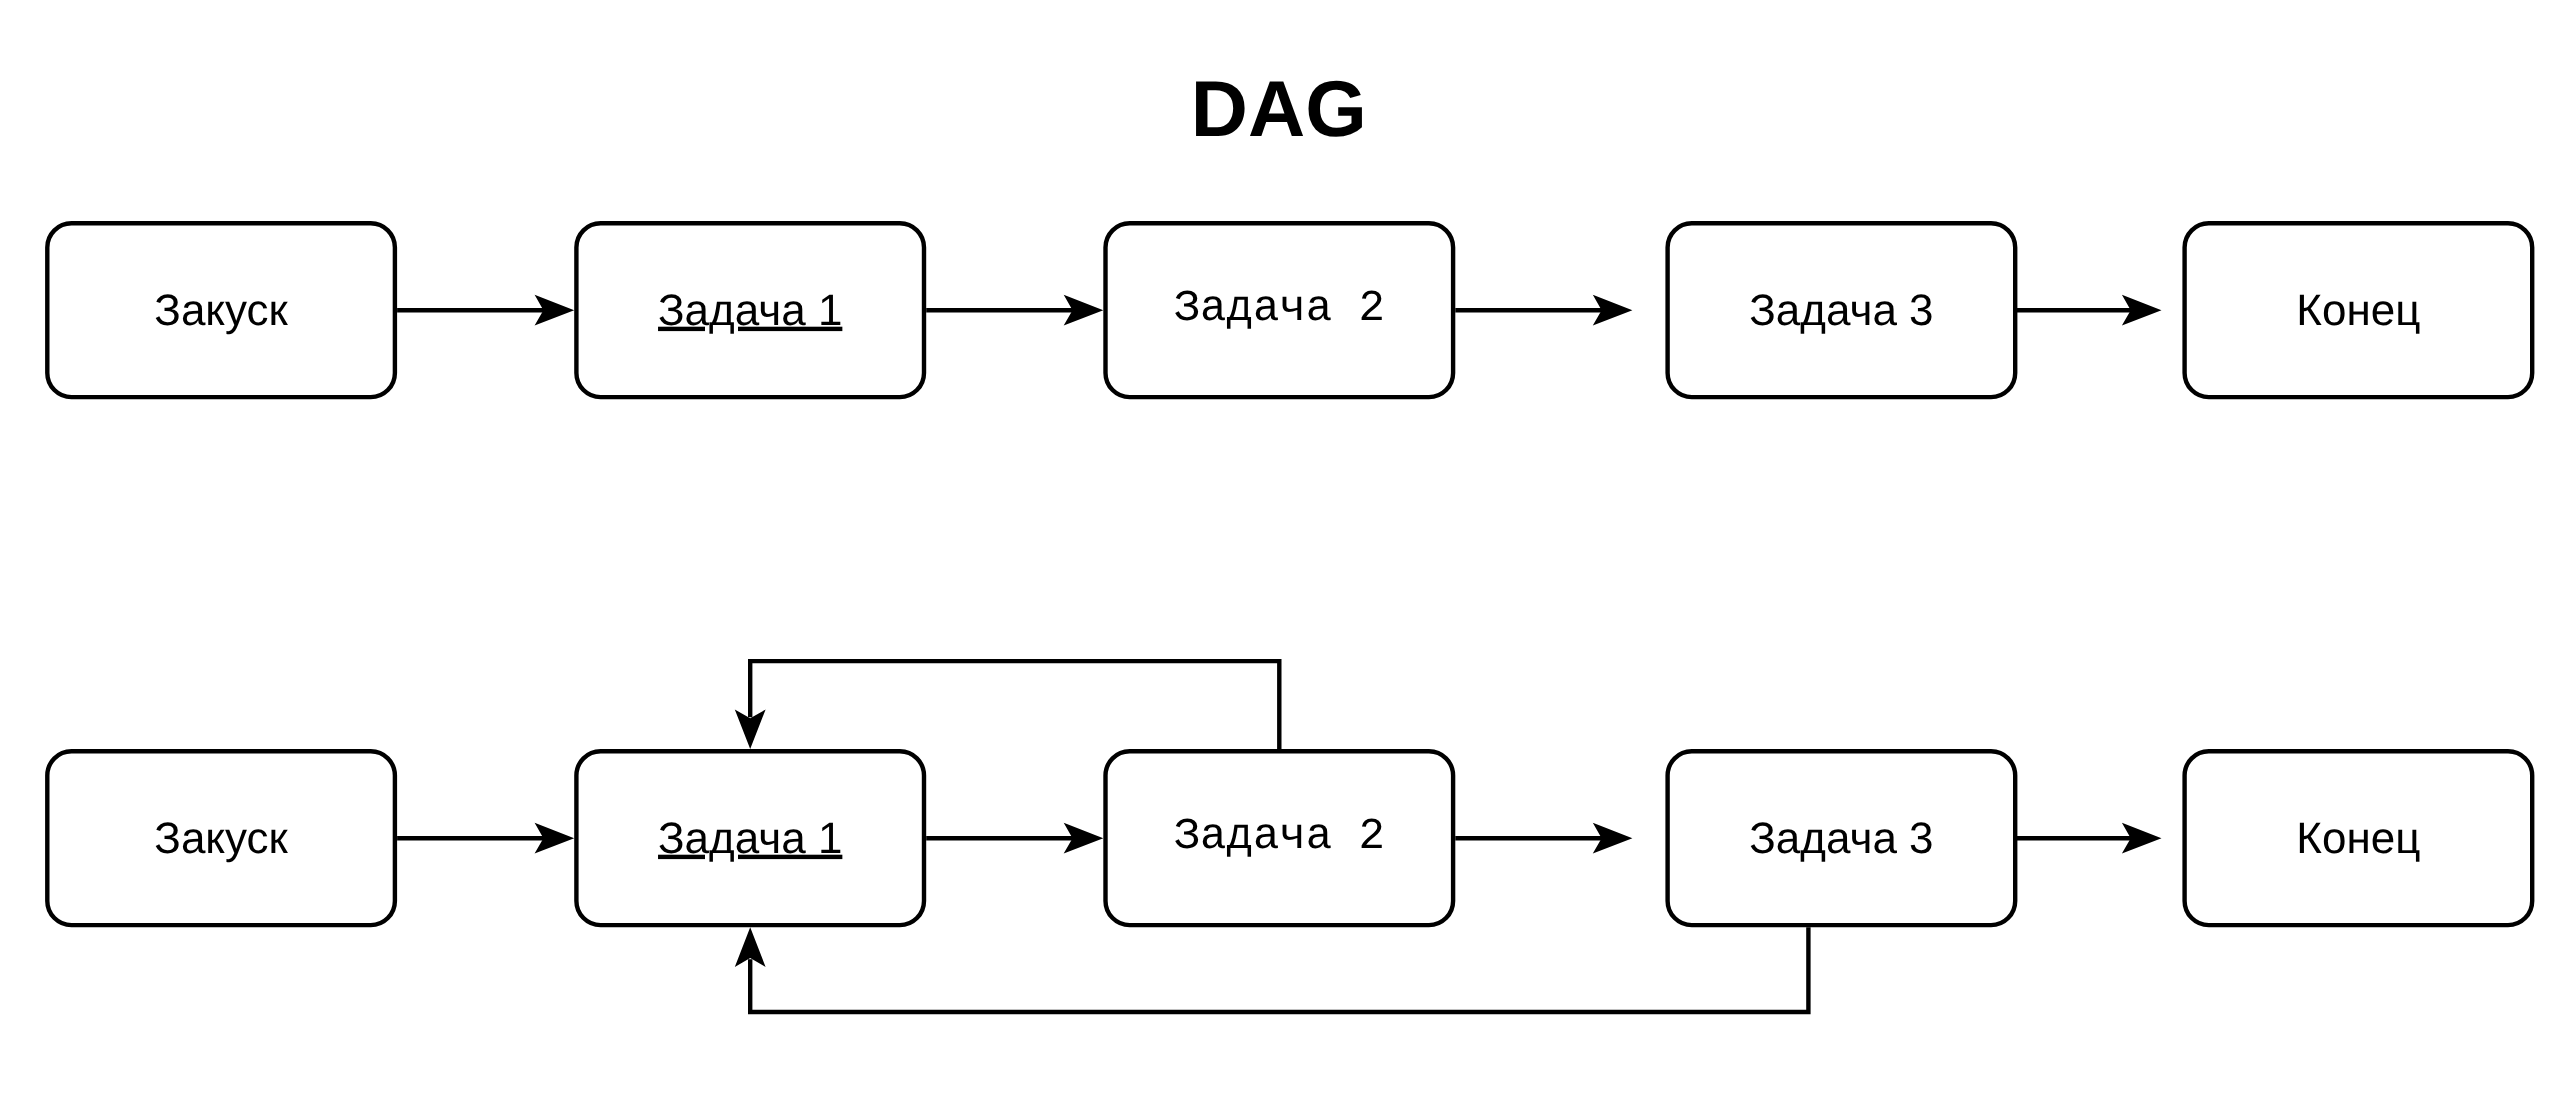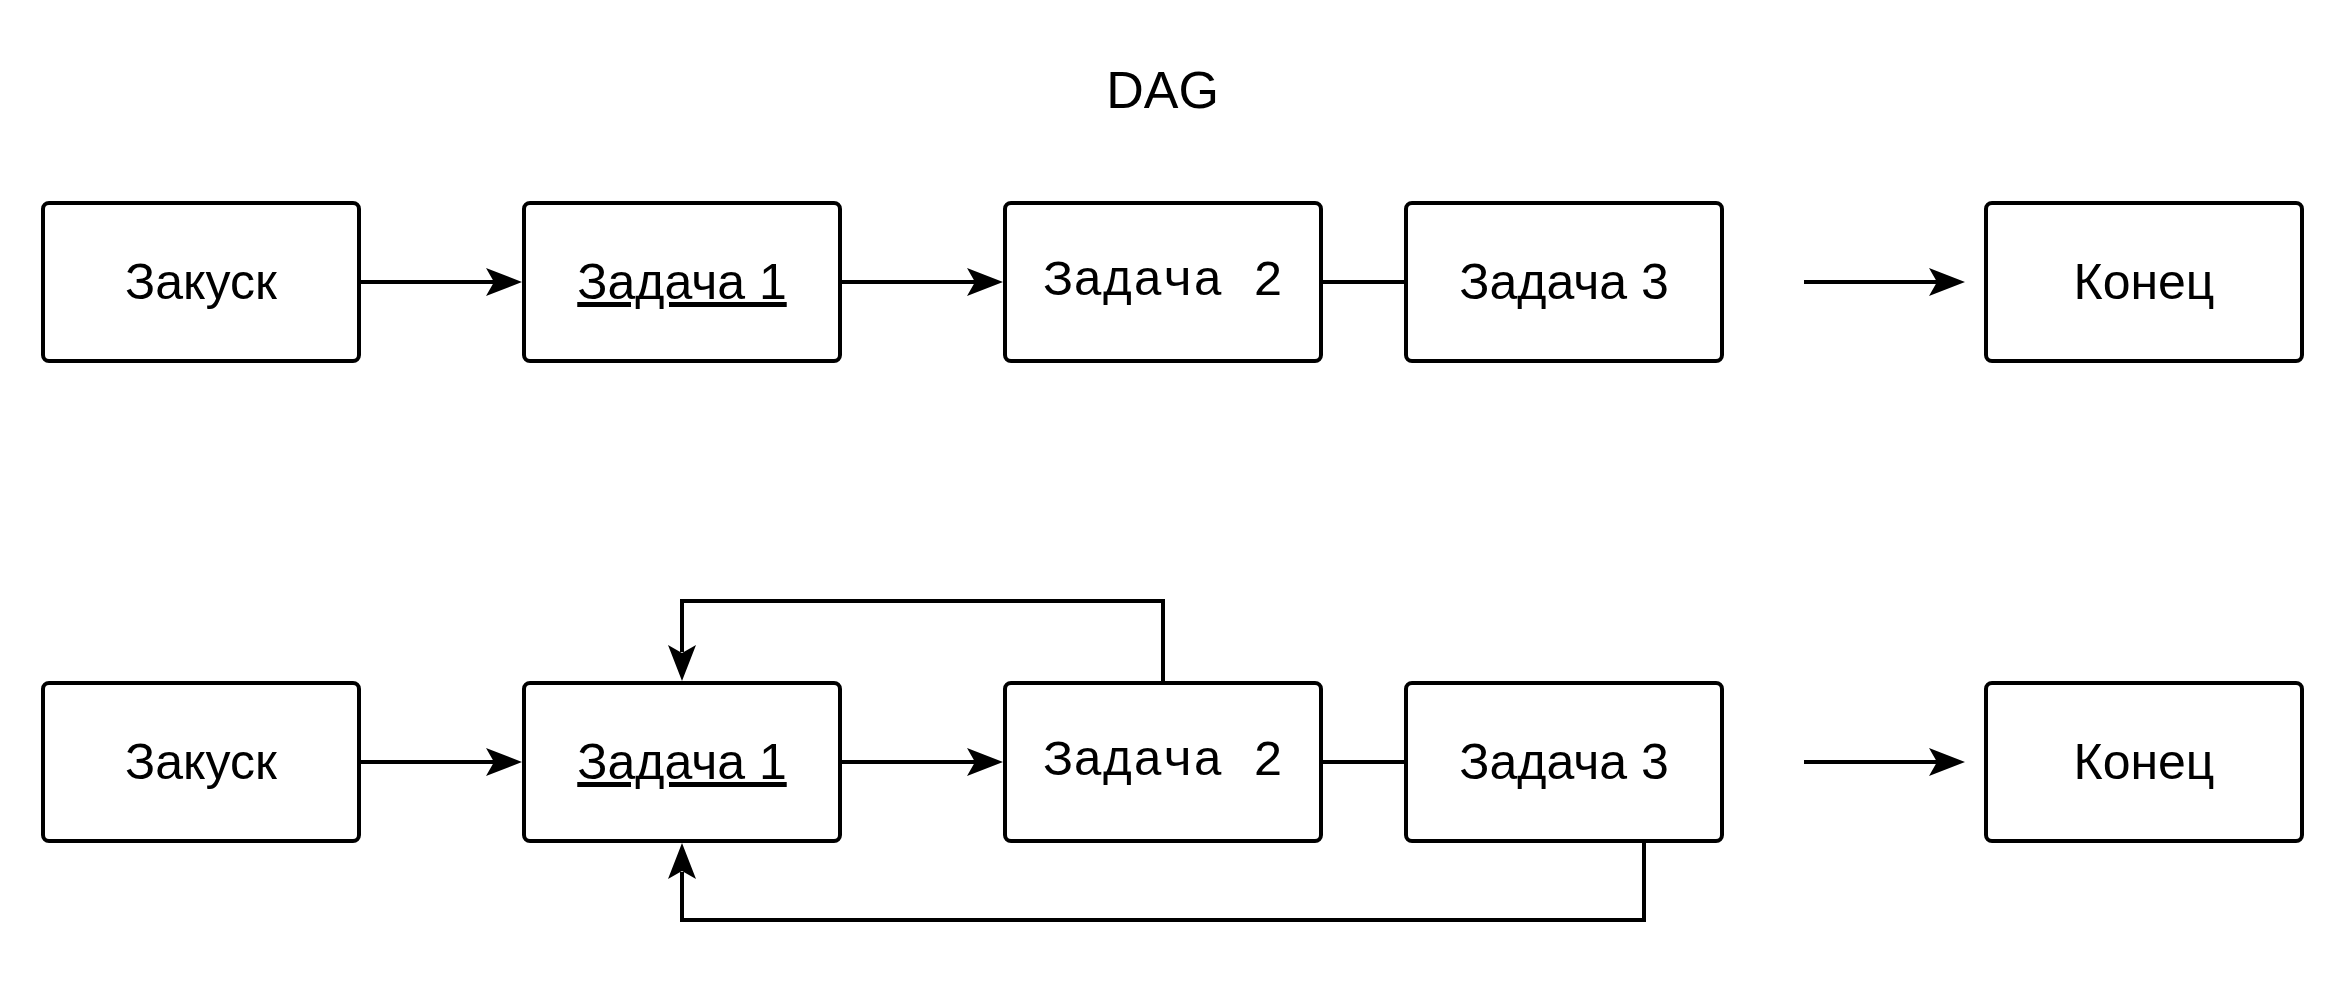--- a/index.html
+++ b/index.html
@@ -21,50 +21,50 @@
     left: 0;
     top: 0;
     width: 2325px;
     height: 1001px;
   }
   .diagram-title {
     position: absolute;
     left: 0;
     width: 2325px;
     text-align: center;
-    font-size: 52px;
-    font-weight: normal;
+    font-size: 72px;
+    font-weight: bold;
     line-height: 1;
     white-space: nowrap;
     color: #000000;
   }
   #title-dag { top: 64px; }
   #title-not-dag { top: 464px; }
   .node {
     position: absolute;
     width: 320px;
     height: 162px;
     box-sizing: border-box;
     border: 4px solid #000000;
-    border-radius: 8px;
+    border-radius: 24px;
     background: #ffffff;
     display: flex;
     align-items: center;
     justify-content: center;
-    font-size: 50px;
+    font-size: 40px;
     line-height: 1;
     white-space: nowrap;
     color: #000000;
   }
   .row-top    { top: 201px; }
   .row-bottom { top: 681px; }
   .col-0 { left: 41px; }
   .col-1 { left: 522px; text-decoration: underline; }
   .col-2 { left: 1003px; font-family: Liberation Mono, monospace; }
-  .col-3 { left: 1404px; }
+  .col-3 { left: 1514px; }
   .col-4 { left: 1984px; }
   .shaft { stroke: #000000; stroke-width: 4; fill: none; }
   .head  { fill: #000000; stroke: none; }
 </style>
 </head>
 <body>
 
 <div id="canvas">
 
   <svg class="edges-layer" viewBox="0 0 2325 1001" xmlns="http://www.w3.org/2000/svg">

